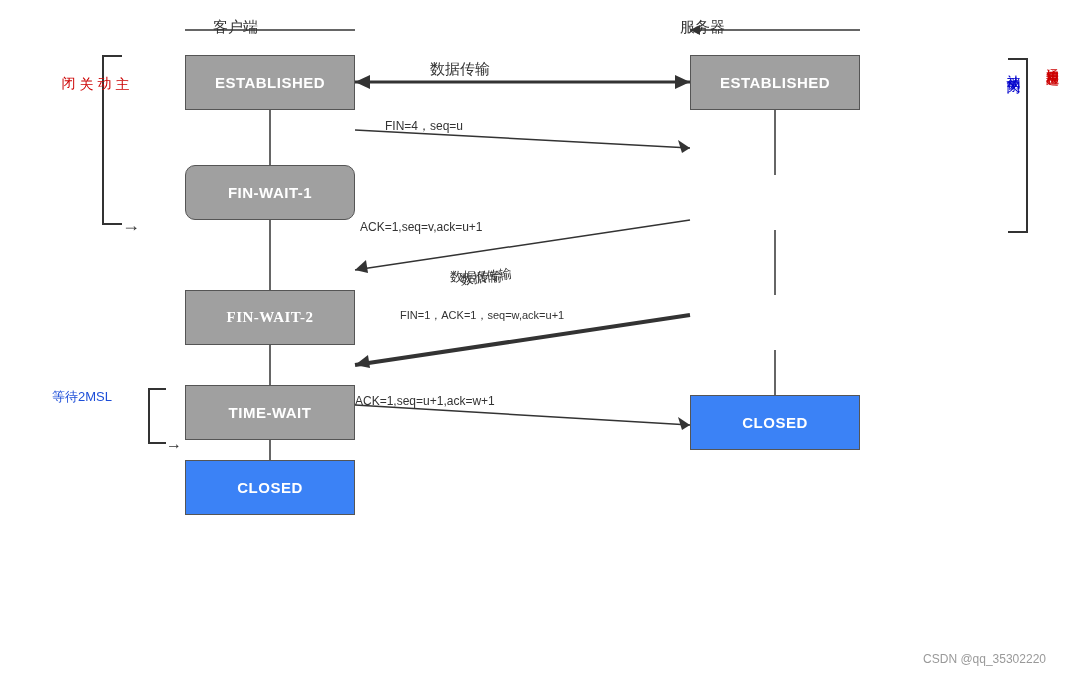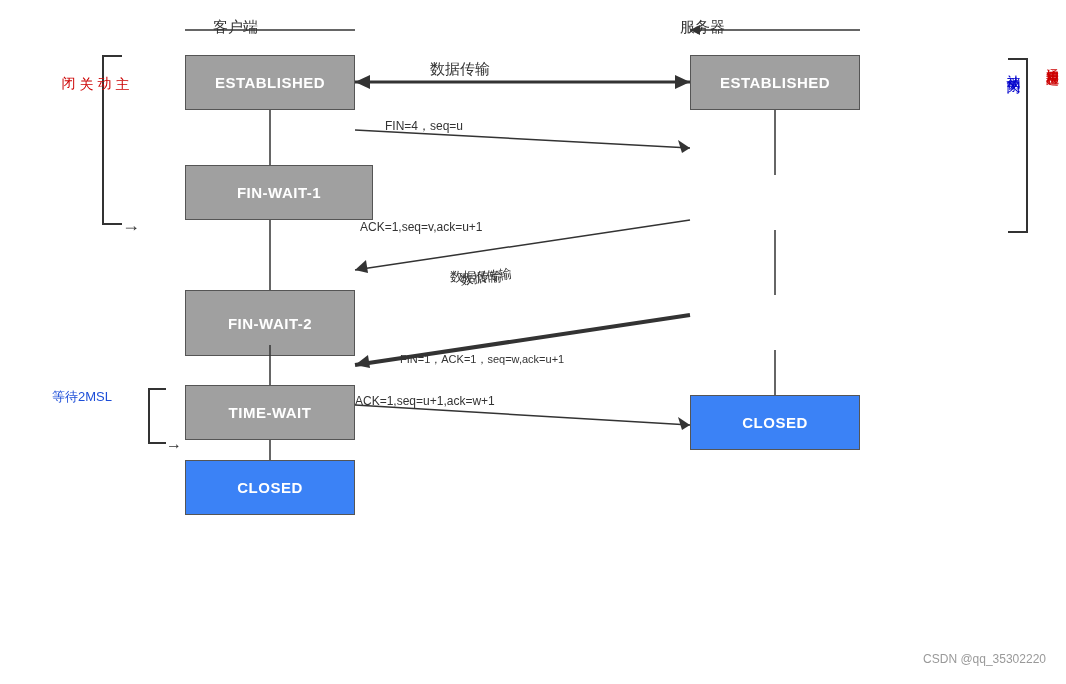--- a/index.html
+++ b/index.html
@@ -78,25 +78,25 @@
 
   <div class="label" style="top:18px; left:185px; font-size:15px; color:#333;margin-left:28px;">客户端</div>
   <div class="label" style="top:18px; left:680px; font-size:15px; color:#333;">服务器</div>
 
   <div class="label" style="top:60px; left:430px; font-size:15px; color:#333;">数据传输</div>
 
   <div class="state-box light" style="left:185px; top:55px; width:170px; height:55px;">
     <span>ESTABLISHED</span>
   </div>
 
-  <div class="state-box light" style="left:185px; top:165px; width:188px; height:55px;">
+  <div class="state-box light" style="left:185px; top:165px; width:170px; height:55px;border-radius:10px;">
     <span>FIN-WAIT-1</span>
   </div>
 
-  <div class="state-box light" style="left:185px; top:290px; width:170px; height:66px;">
+  <div class="state-box light" style="left:185px; top:290px; width:170px; height:55px;font-family:Liberation Serif, serif;">
     <span>FIN-WAIT-2</span>
   </div>
 
   <div class="state-box light" style="left:185px; top:385px; width:170px; height:55px;">
     <span>TIME-WAIT</span>
   </div>
 
   <div class="state-box dark" style="left:185px; top:460px; width:170px; height:55px;">
     <span>CLOSED</span>
   </div>
@@ -173,21 +173,21 @@
     <line x1="775" y1="350" x2="775" y2="395" stroke="#333" stroke-width="1.5"></line>
 
   </svg>
 
   <div class="label" style="top:118px; left:385px; font-size:12px; color:#333;">FIN=4，seq=u</div>
 
   <div class="label" style="top:220px; left:360px; font-size:12px; color:#333;">ACK=1,seq=v,ack=u+1</div>
 
   <div class="label" style="top:268px; left:460px; font-size:13px; color:#333; transform: rotate(-8deg);">数据传输</div>
 
-  <div class="label" style="top:308px; left:400px; font-size:11px; color:#333;margin-top:44px;">FIN=1，ACK=1，seq=w,ack=u+1</div>
+  <div class="label" style="top:308px; left:400px; font-size:11px; color:#333;">FIN=1，ACK=1，seq=w,ack=u+1</div>
 
   <div class="label" style="top:394px; left:355px; font-size:12px; color:#333;">ACK=1,seq=u+1,ack=w+1</div>
 
   <div class="label" style="top:268px; left:450px; font-size:13px; color:#333;">数据传输</div>
 
   <div class="csdn-watermark">CSDN @qq_35302220</div>
 
 </div>
 
 </body></html>

